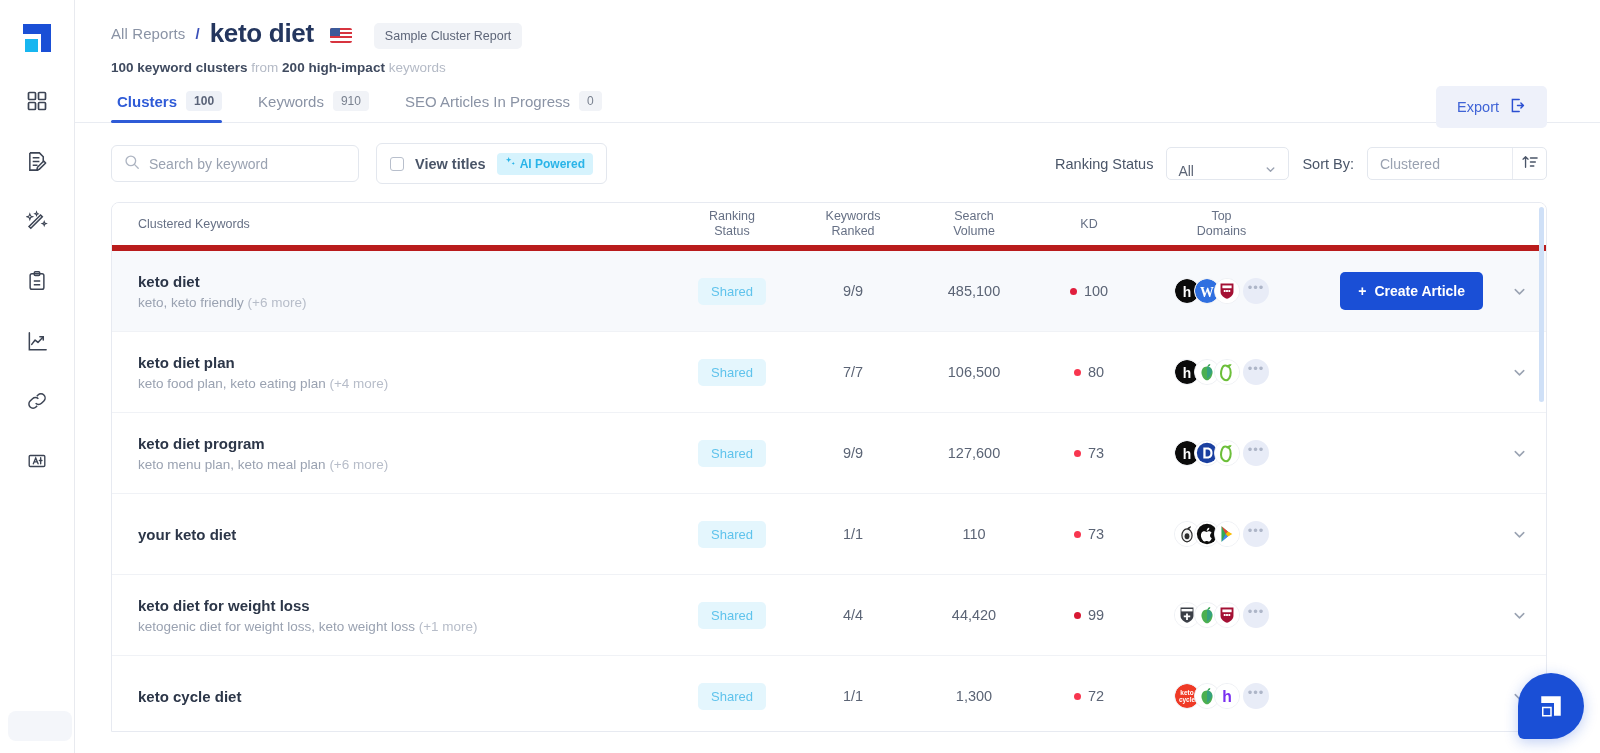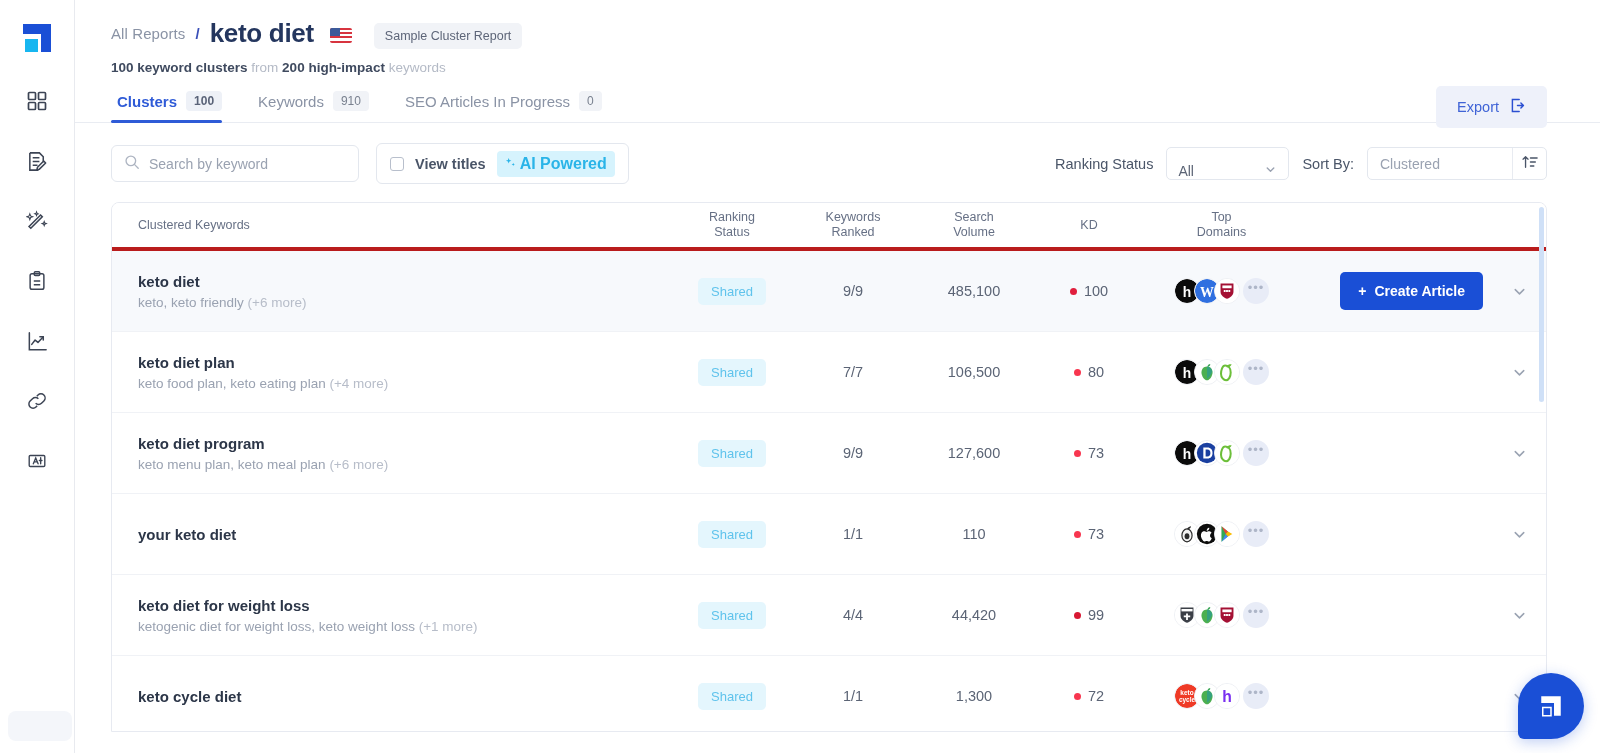--- a/index.html
+++ b/index.html
@@ -122,21 +122,21 @@
     border: 1px solid #e3e7ee; border-radius: 6px;
     display: flex; align-items: center; gap: 11px; padding: 0 13px;
     background: #fff;
   }
   .cbx {
     width: 14px; height: 14px; border: 1.6px solid #b8bfcc; border-radius: 3px;
     display:inline-block; cursor:pointer;
   }
   .titles-label { font-size: 14.5px; color: #4a5568; font-weight: bold; }
   .ai-pill {
-    background: #d6f3fd; color: #2ab4e8; font-size: 16px; font-weight: 700;
+    background: #d6f3fd; color: #2ab4e8; font-size: 12px; font-weight: 700;
     border-radius: 4px; padding: 4px 8px; display: flex; align-items: center; gap: 4px;
   }
 
   .filters-right { margin-left: auto; display: flex; align-items: center; gap: 13px; }
   .lbl { font-size: 14.5px; color: #4a5568; }
   .select-box {
     width: 123px; height: 33px; border: 1px solid #e3e7ee; border-radius: 5px;
     display: flex; align-items: flex-end; justify-content: space-between;
     padding: 0 11px; font-size: 14px; color: #5b6475; cursor: pointer; background:#fff;
   }
@@ -153,21 +153,21 @@
 
   
   .table-wrap {
     margin: 0 53px 0 36px;
     border: 1px solid #e7eaf1; border-radius: 8px 8px 0 0;
     overflow: hidden; position: relative;
     height: 530px; background: #fff;
   }
   .thead {
     display: flex; align-items: center;
-    height: 48px; border-bottom: 4px solid #b91c1c; background: #fff;
+    height: 48px; border-bottom: 6px solid #b91c1c; background: #fff;
     font-size: 12.5px; color: #6c7policy;
   }
   .thead .th { color: #667085; font-size: 12.5px; line-height: 15px; text-align:center; }
   .col-kw     { flex: 0 0 560px; padding-left: 26px; text-align: left !important; }
   .col-rank   { flex: 0 0 120px; }
   .col-kwr    { flex: 0 0 122px; }
   .col-sv     { flex: 0 0 120px; }
   .col-kd     { flex: 0 0 110px; }
   .col-dom    { flex: 0 0 155px; }
   .col-act    { flex: 1 1 auto; }

